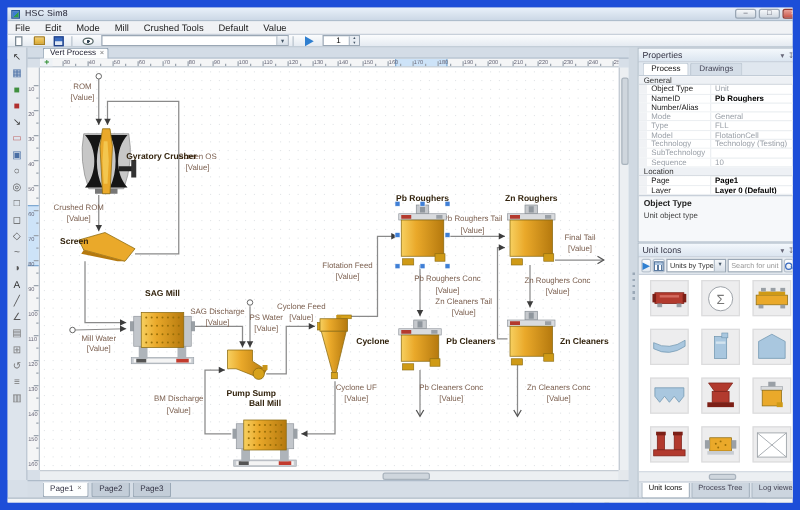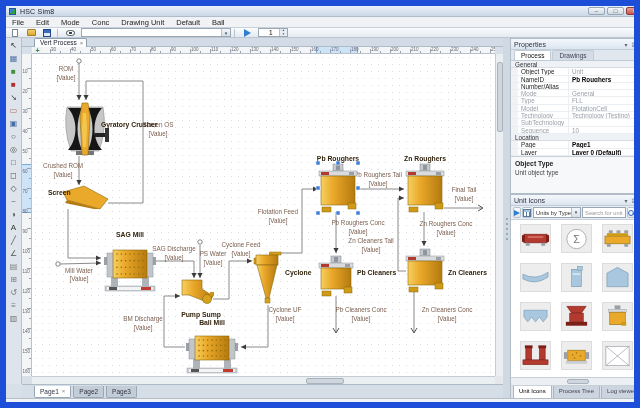--- a/index.html
+++ b/index.html
@@ -159,24 +159,24 @@
       <span class="wbtn">–</span>
       <span class="wbtn">□</span>
       <span class="wbtn close">×</span>
     </span>
   </div>
 
   <div id="menubar">
       <span class="mitem">File</span>
       <span class="mitem">Edit</span>
       <span class="mitem">Mode</span>
-      <span class="mitem">Conc</span>
-      <span class="mitem">Drawing Unit</span>
+      <span class="mitem">Mill</span>
+      <span class="mitem">Crushed Tools</span>
       <span class="mitem">Default</span>
-      <span class="mitem">Ball</span>
+      <span class="mitem">Value</span>
     </div>
 
   <div id="toolbar">
     <span class="tbtn">
         <span class="ic-page"></span>
       </span>
     <span class="tbtn">
         <span class="ic-folder"></span>
       </span>
     <span class="tbtn">

